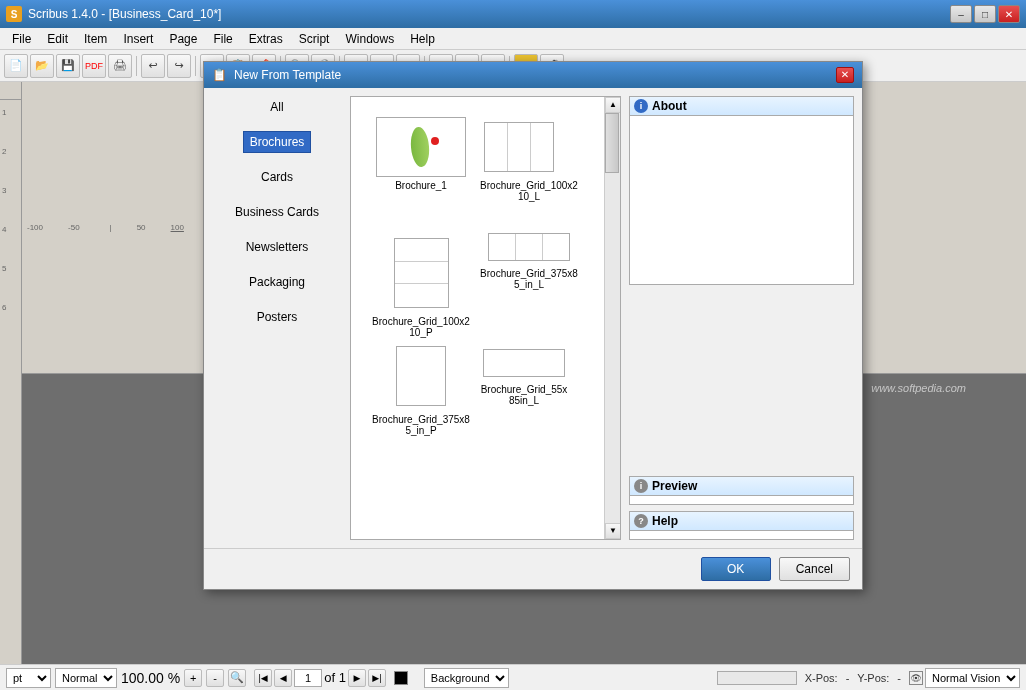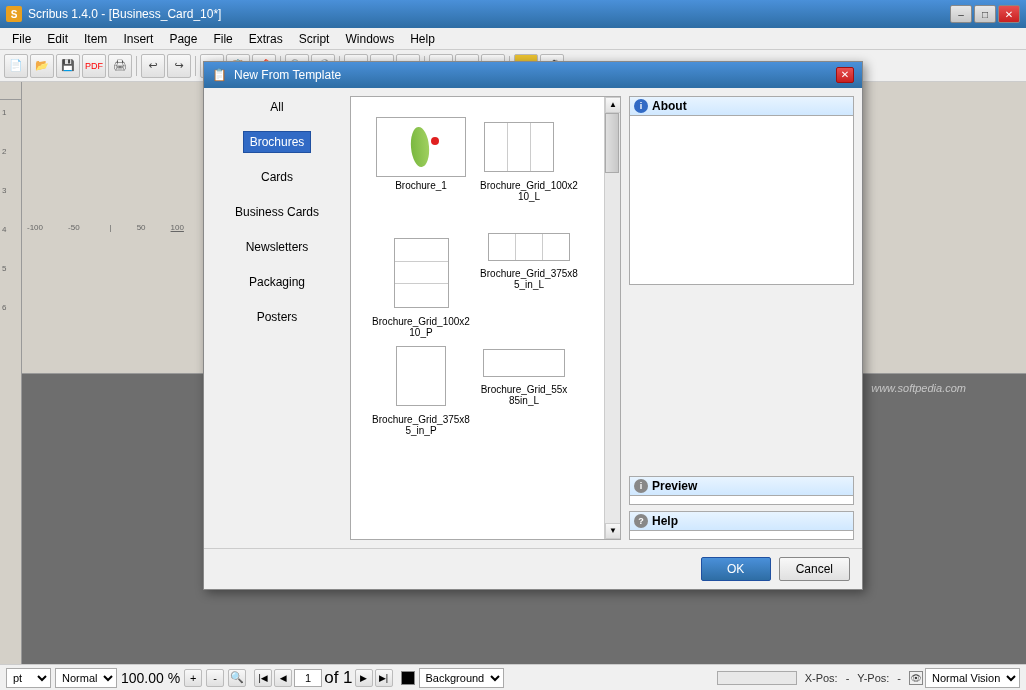--- a/index.html
+++ b/index.html
@@ -601,25 +601,25 @@
       </select>
       <span style="font-size:14px;">100.00 %</span>
       <div class="nav-btn" style="font-size:11px;">+</div>
       <div class="nav-btn" style="font-size:11px;">-</div>
       <div class="nav-btn" style="font-size:11px;">🔍</div>
     </div>
     <div class="page-nav">
       <div class="nav-btn">|◀</div>
       <div class="nav-btn">◀</div>
       <input type="text" value="1" style="width: 28px; height: 18px; text-align: center; border: 1px solid rgb(170, 170, 170); font-size: 11px;">
-      <span style="font-size:17px;">of 1</span>
+      <span style="font-size:13px;">of 1</span>
       <div class="nav-btn">▶</div>
       <div class="nav-btn">▶|</div>
     </div>
-    <div style="display:flex;align-items:center;gap:4px;border-radius:6px;">
+    <div style="display:flex;align-items:center;gap:16px;border-radius:6px;">
       <div style="width:14px;height:14px;background:#000;border:1px solid #888;"></div>
       <select class="status-select">
         <option>Background</option>
       </select>
     </div>
     <div class="status-right">
       <div style="width:80px;height:14px;border:1px solid #aaa;background:#e8e8e8;"></div>
       <span>X-Pos:</span>
       <span>-</span>
       <span>Y-Pos:</span>

